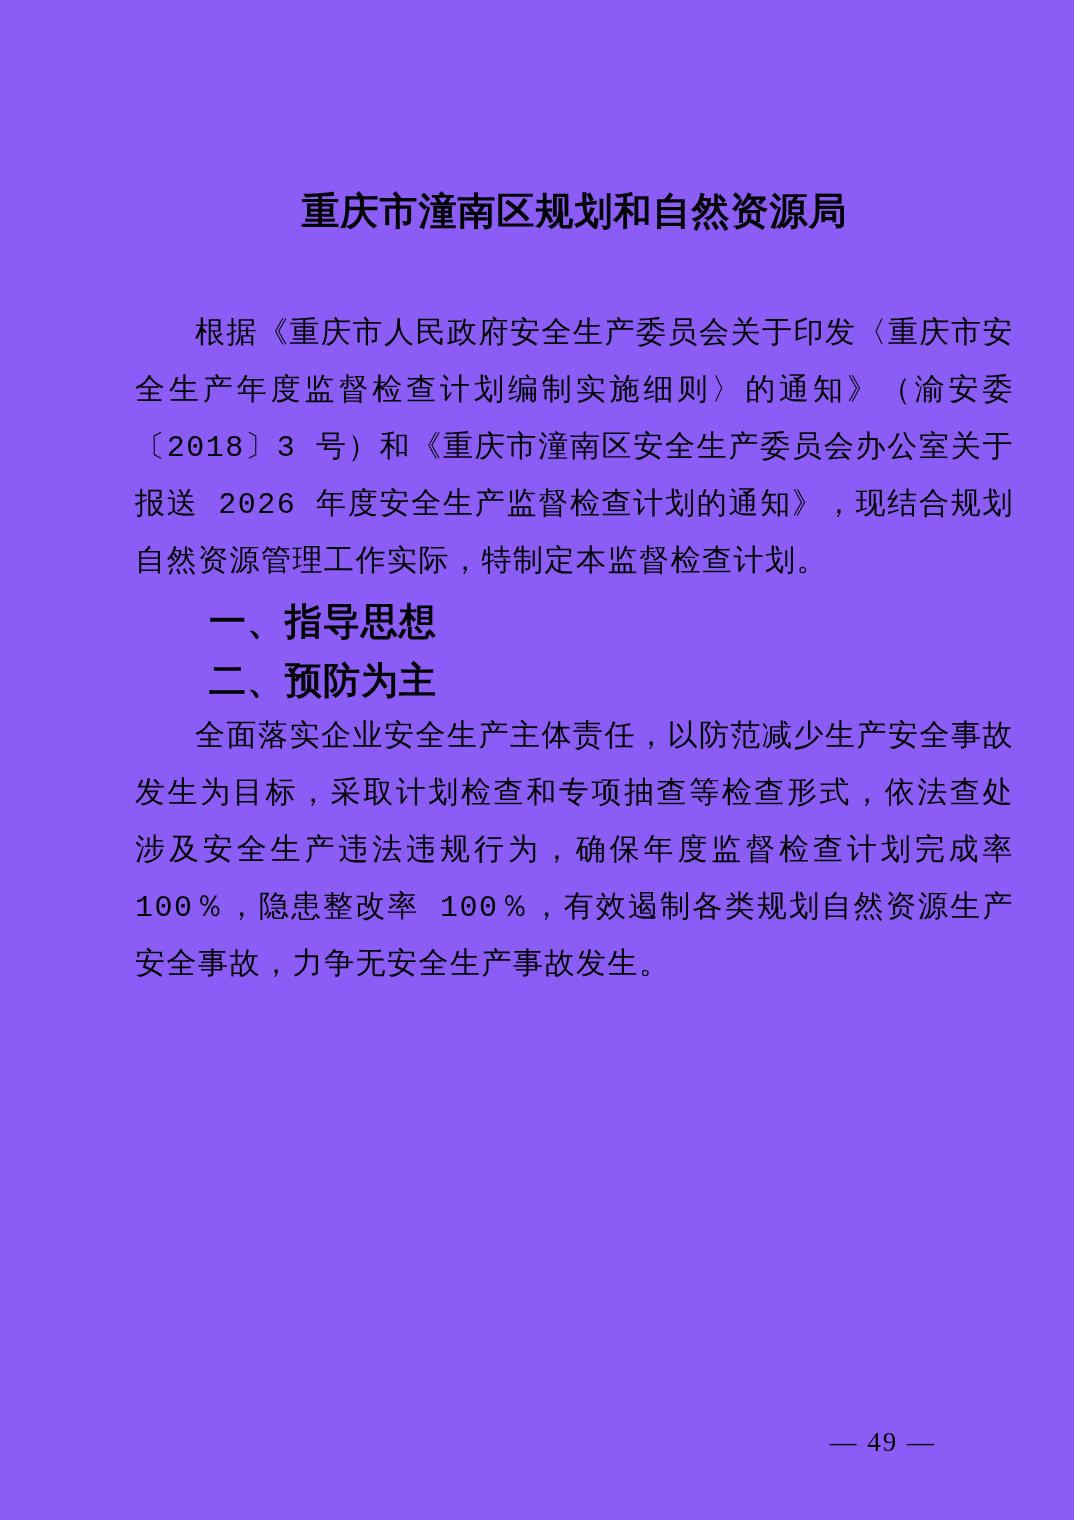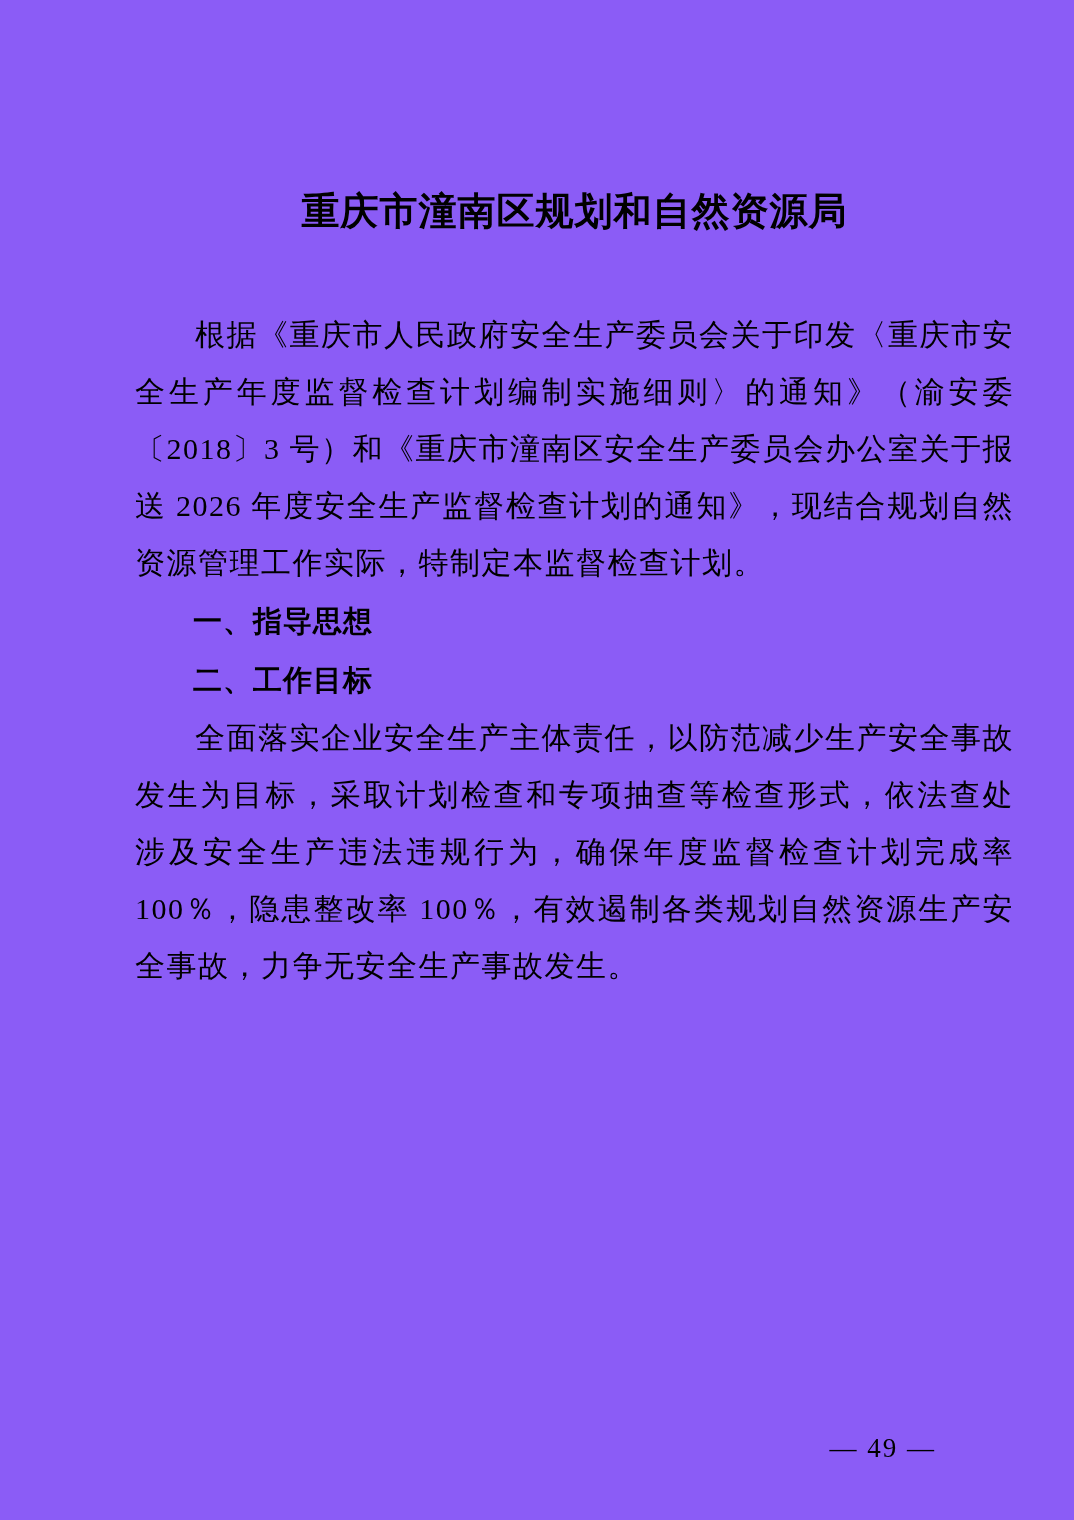--- a/index.html
+++ b/index.html
@@ -29,52 +29,53 @@
   .doc-title .title-line {
     display: block;
   }
   .body-para {
     margin: 0;
     font-size: 30px;
     line-height: 57px;
     text-align: justify;
     text-indent: 2em;
     letter-spacing: 1.5px;
+    font-family: Liberation Mono, monospace;
   }
   .section-heading {
     margin: 2px 0 0 0;
-    font-size: 29px;
+    font-size: 37px;
     font-weight: bold;
     line-height: 57px;
     text-indent: 2em;
     font-family: "Liberation Sans", "DejaVu Sans", sans-serif;
     letter-spacing: 1px;
   }
   .page-number {
     position: absolute;
     right: 138px;
-    bottom: 56px;
+    bottom: 62px;
     font-size: 27px;
     letter-spacing: 2px;
     font-family: "Liberation Serif", "DejaVu Serif", serif;
   }
 </style>
 </head>
 <body>
 
 <div class="page">
 
   <h1 class="doc-title">
     <span class="title-line">重庆市潼南区规划和自然资源局</span>
   </h1>
 
   <p class="body-para">根据《重庆市人民政府安全生产委员会关于印发〈重庆市安全生产年度监督检查计划编制实施细则〉的通知》（渝安委〔2018〕3 号）和《重庆市潼南区安全生产委员会办公室关于报送 2026 年度安全生产监督检查计划的通知》，现结合规划自然资源管理工作实际，特制定本监督检查计划。</p>
 
   <h2 class="section-heading">一、指导思想</h2>
 
 
-  <h2 class="section-heading">二、工作目标</h2>
+  <h2 class="section-heading">二、预防为主</h2>
 
   <p class="body-para">全面落实企业安全生产主体责任，以防范减少生产安全事故发生为目标，采取计划检查和专项抽查等检查形式，依法查处涉及安全生产违法违规行为，确保年度监督检查计划完成率 100％，隐患整改率 100％，有效遏制各类规划自然资源生产安全事故，力争无安全生产事故发生。</p>
 
   <div class="page-number">— 49 —</div>
 
 </div>
 
 </body></html>

